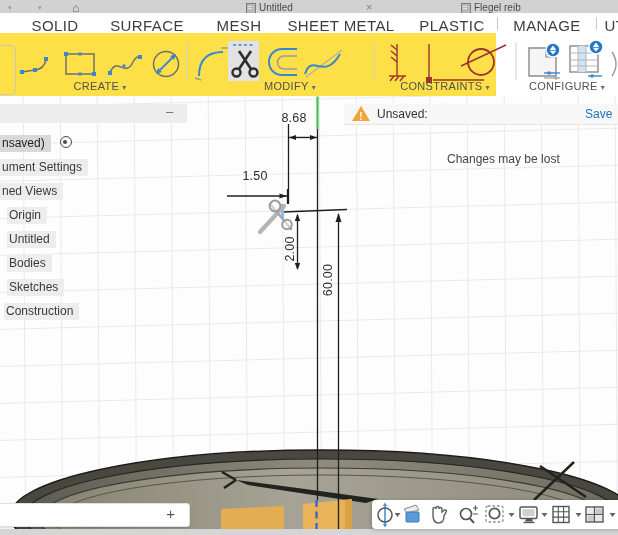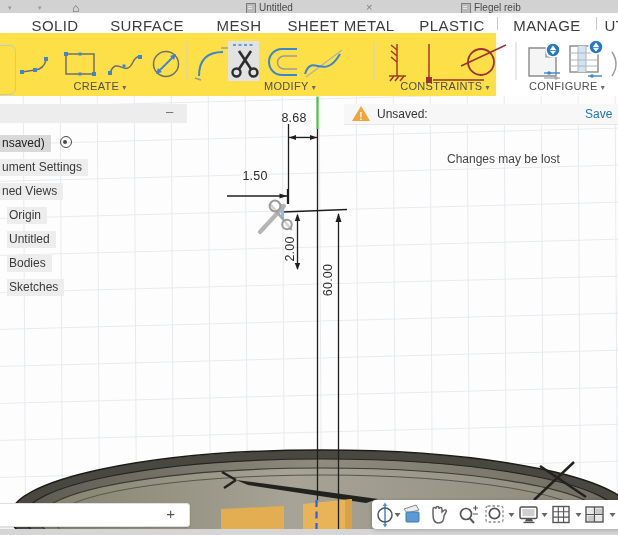--- a/index.html
+++ b/index.html
@@ -301,20 +301,21 @@
     </div>
     <div class="brow" style="left:0;top:37px">
       <span class="chip sel">nsaved)</span><span class="radio"></span>
     </div>
     <div class="brow" style="left:0;top:61px"><span class="chip">ument Settings</span></div>
     <div class="brow" style="left:0;top:85px"><span class="chip">ned Views</span></div>
     <div class="brow" style="left:7px;top:109px"><span class="chip">Origin</span></div>
     <div class="brow" style="left:7px;top:133px"><span class="chip">Untitled</span></div>
     <div class="brow" style="left:7px;top:157px"><span class="chip">Bodies</span></div>
     <div class="brow" style="left:7px;top:181px"><span class="chip">Sketches</span></div>
+    <div class="brow" style="left:4px;top:205px"><span class="chip">Construction</span></div>
 
     <div class="warnbar">
       <div class="tri"><span>!</span></div>
       <span class="warn-title">Unsaved:</span>
       <span class="warn-msg">Changes may be lost</span>
       <span class="warn-save">Save</span>
     </div>
 
     <div class="timeline">
       <span class="tl-plus">+</span>

